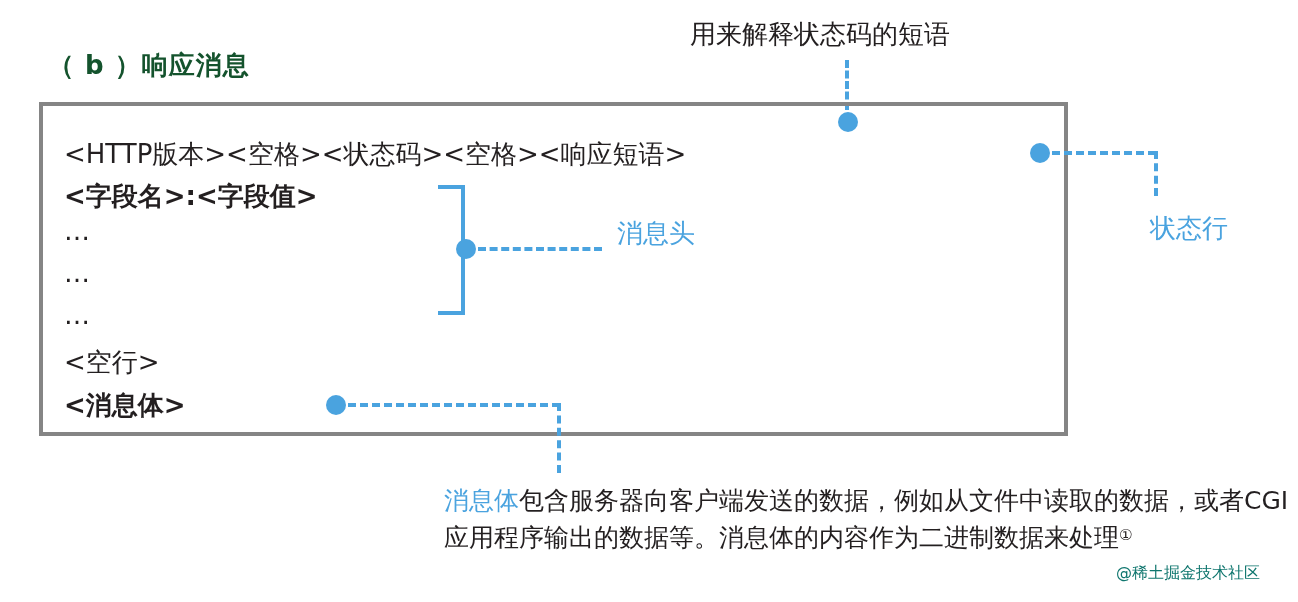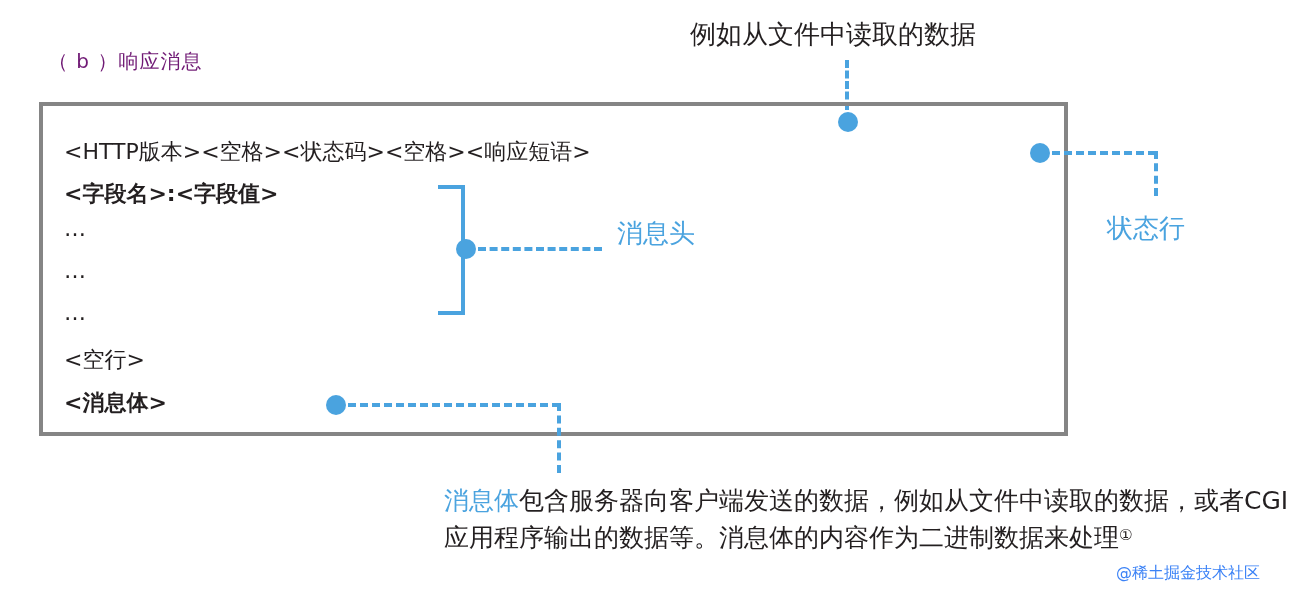--- a/index.html
+++ b/index.html
@@ -1,54 +1,54 @@
 <!DOCTYPE html>
 <html><head>
 <meta charset="utf-8">
 <style>
   html, body { margin:0; padding:0; background:#ffffff; }
   body { width:1298px; height:602px; position:relative; overflow:hidden;
          font-family:"DejaVu Sans","Liberation Sans",sans-serif; color:#231f20; }
   .abs { position:absolute; }
-  .title { left:48px; top:48px; font-size:20px; font-weight:normal; color:#701a75; white-space:nowrap; letter-spacing:1px; }
+  .title { left:48px; top:48px; font-size:26px; font-weight:bold; color:#14532d; white-space:nowrap; letter-spacing:1px; }
   .box { left:39px; top:102px; width:1029px; height:334px; border:4px solid #858585; box-sizing:border-box; }
-  .line { left:64px; font-size:22px; color:#231f20; white-space:nowrap; }
+  .line { left:64px; font-size:26px; color:#231f20; white-space:nowrap; }
   .blue { color:#4aa3df; }
   .dot { width:20px; height:20px; border-radius:50%; background:#4aa3df; }
   .bracket { left:438px; top:185px; width:27px; height:130px; border:4px solid #4aa3df; border-left:none; box-sizing:border-box; }
   .hdash { height:0; border-top:4px dashed #4aa3df; }
   .vdash { width:0; border-left:4px dashed #4aa3df; }
   .label { font-size:26px; white-space:nowrap; }
   .para { left:444px; top:482px; width:860px; font-size:25px; line-height:37px; color:#231f20; }
   .para sup { font-size:15px; vertical-align:top; position:relative; top:-2px; }
-  .watermark { left:1116px; top:563px; font-size:16px; color:#3b82f6; white-space:nowrap; }
+  .watermark { left:1116px; top:563px; font-size:16px; color:#0f766e; white-space:nowrap; }
 </style>
 </head>
 <body>
 
 <div class="abs title">（ b ）响应消息</div>
 
-<div class="abs label" style="left:690px; top:17px; color:#231f20;">例如从文件中读取的数据</div>
+<div class="abs label" style="left:690px; top:17px; color:#231f20;">用来解释状态码的短语</div>
 <div class="abs vdash" style="left:845px; top:60px; height:50px;"></div>
 <div class="abs dot" style="left:838px; top:112px;"></div>
 
 <div class="abs box"></div>
 
 <div class="abs line" style="top:137px;">&lt;HTTP版本&gt;&lt;空格&gt;&lt;状态码&gt;&lt;空格&gt;&lt;响应短语&gt;</div>
 <div class="abs line" style="top:179px;font-weight:bold;">&lt;字段名&gt;:&lt;字段值&gt;</div>
 <div class="abs line" style="top:216px;">…</div>
 <div class="abs line" style="top:258px;">…</div>
 <div class="abs line" style="top:300px;">…</div>
 <div class="abs line" style="top:345px;text-align:center;">&lt;空行&gt;</div>
 <div class="abs line" style="top:388px;font-weight:bold;">&lt;消息体&gt;</div>
 
 <div class="abs dot" style="left:1030px; top:143px;"></div>
 <div class="abs hdash" style="left:1052px; top:151px; width:104px;"></div>
 <div class="abs vdash" style="left:1154px; top:151px; height:45px;"></div>
-<div class="abs label blue" style="left:1107px; top:211px;">状态行</div>
+<div class="abs label blue" style="left:1150px; top:211px;">状态行</div>
 
 <div class="abs bracket"></div>
 <div class="abs dot" style="left:456px; top:239px;"></div>
 <div class="abs hdash" style="left:478px; top:247px; width:124px;"></div>
 <div class="abs label blue" style="left:617px; top:216px;">消息头</div>
 
 <div class="abs dot" style="left:326px; top:395px;"></div>
 <div class="abs hdash" style="left:348px; top:403px; width:212px;"></div>
 <div class="abs vdash" style="left:557px; top:403px; height:70px;"></div>
 

